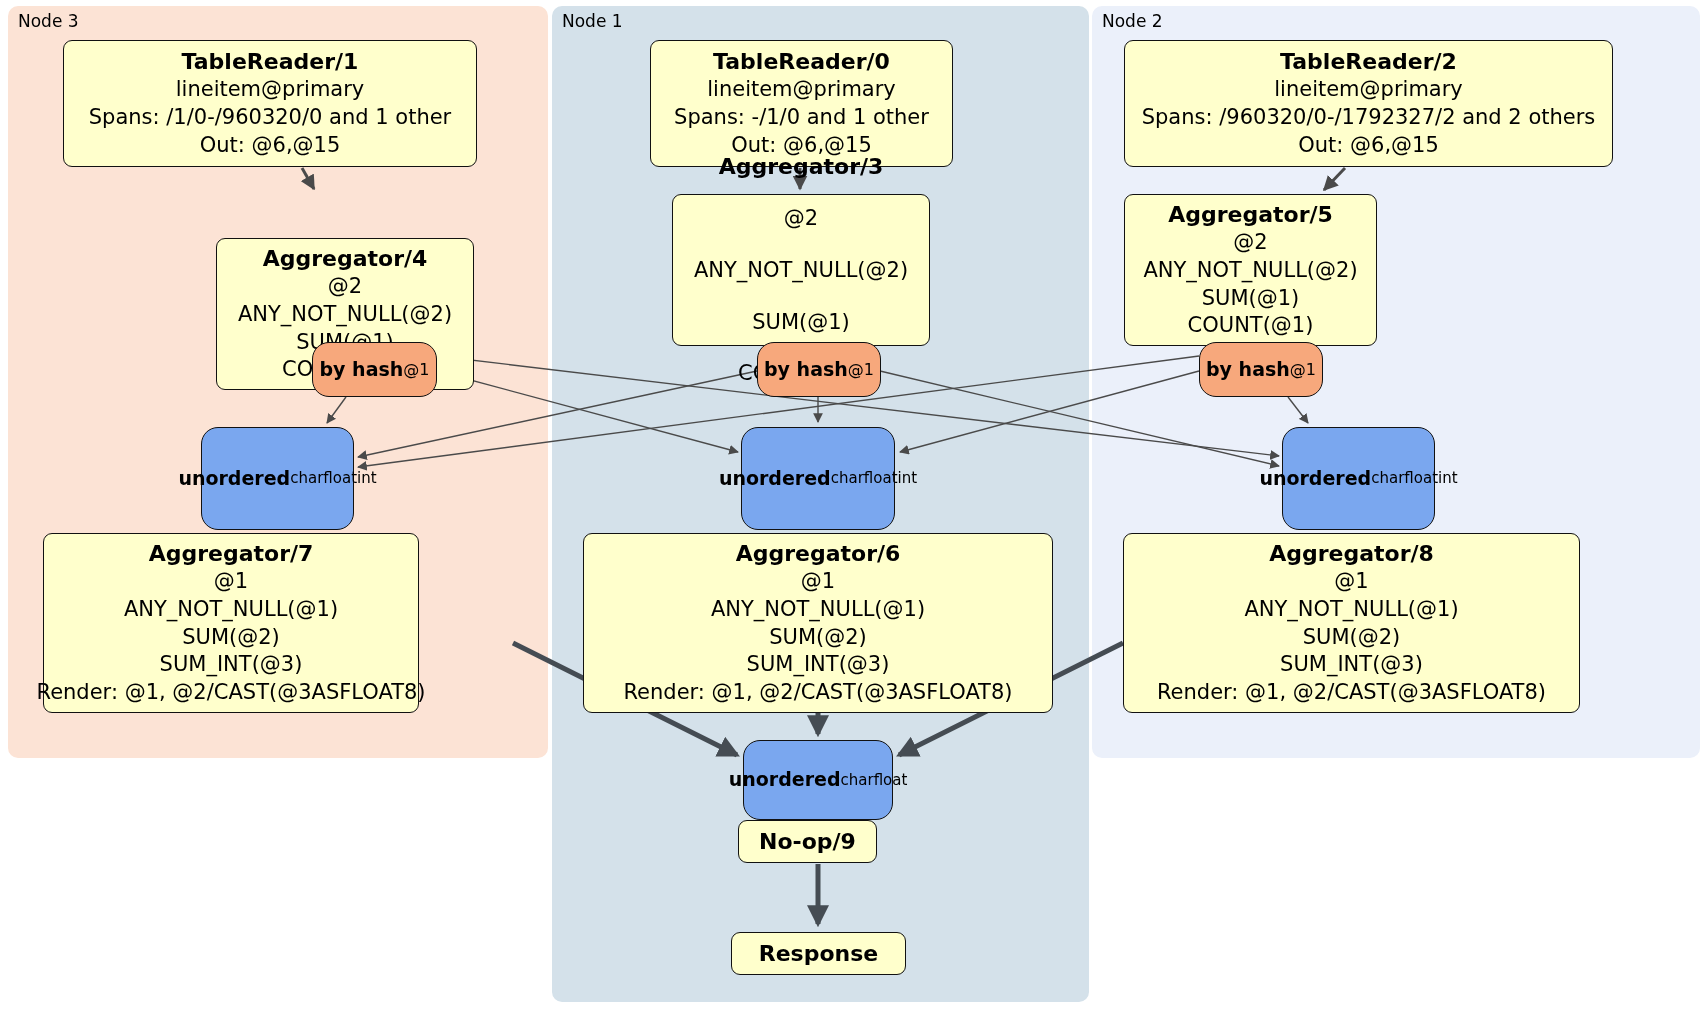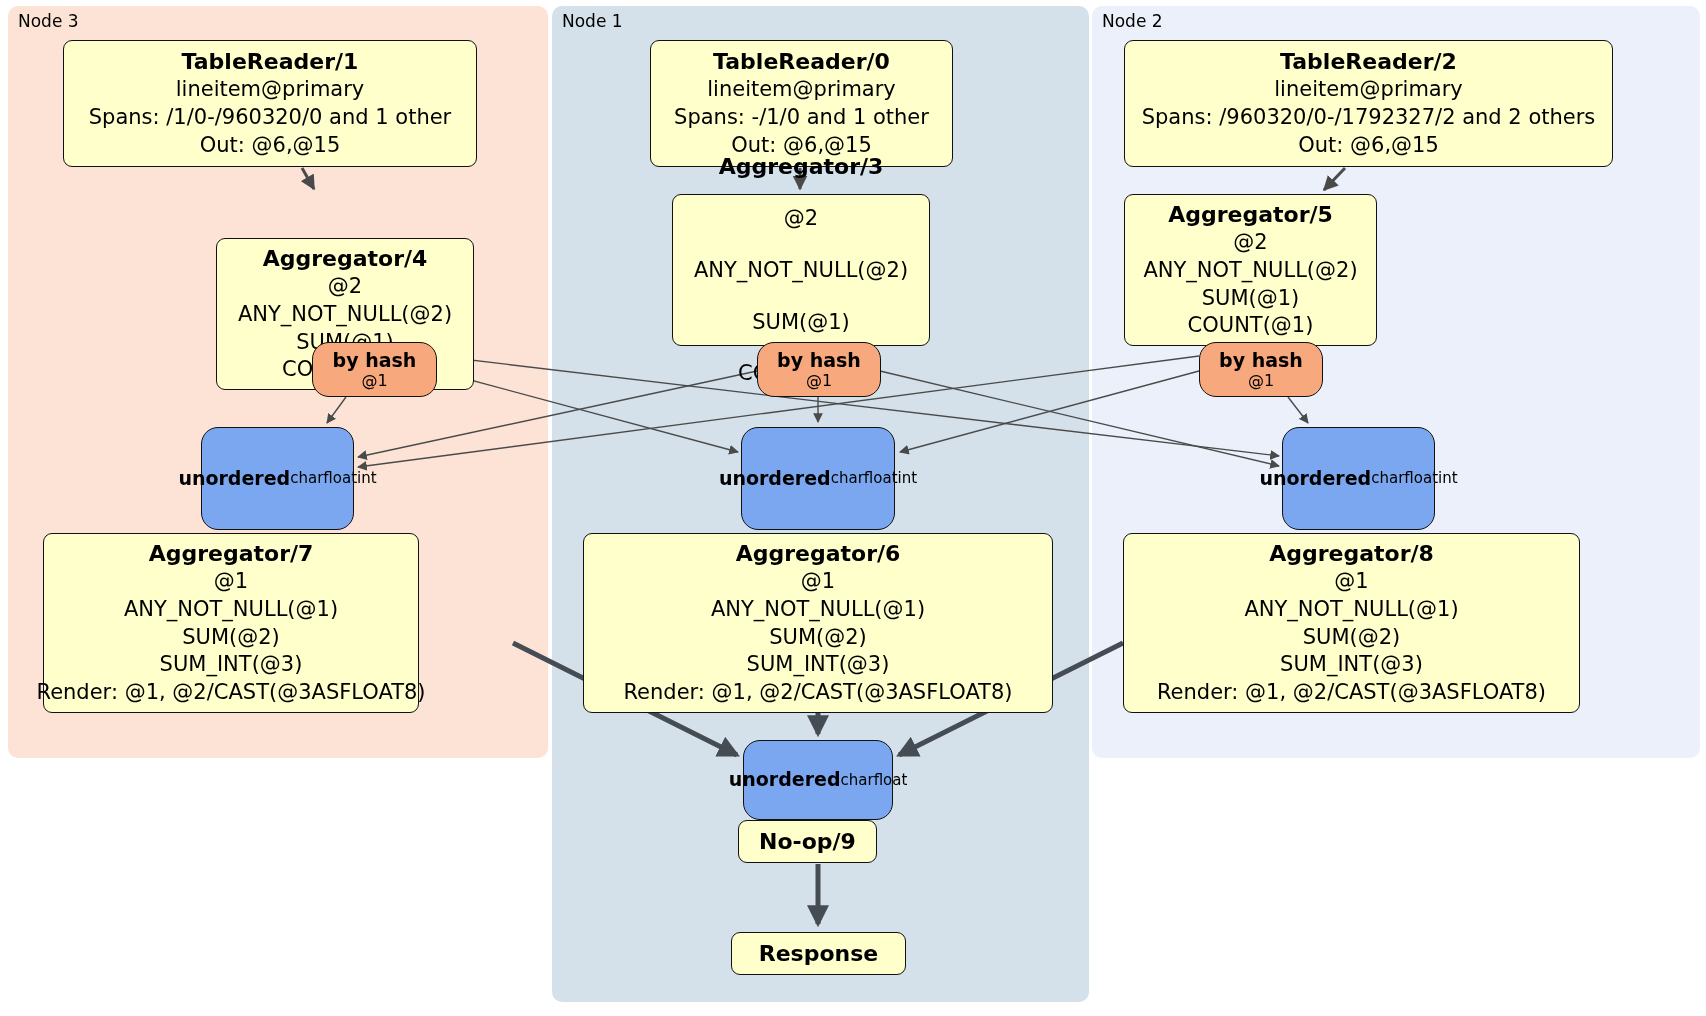--- a/index.html
+++ b/index.html
@@ -14,21 +14,21 @@
   #panel-node2{left:1092px;top:6px;width:608px;height:752px;background:#ebf0fa;}
 
   .box{
     position:absolute;display:flex;flex-direction:column;justify-content:center;align-items:center;
     background:#ffffcc;border:1.6px solid #111;border-radius:9px;text-align:left;
     box-sizing:border-box;padding:2px 6px;line-height:1.32;
   }
   .box .t{font-weight:bold;font-size:22px;white-space:nowrap;}
   .box .l{font-size:21px;white-space:nowrap;}
   .router{
-    position:absolute;display:flex;flex-direction:column;justify-content:center;align-items:center;
+    position:absolute;display:flex;flex-direction:row;justify-content:center;align-items:center;
     background:#f7a87c;border:1.6px solid #111;border-radius:17px;text-align:center;
     box-sizing:border-box;line-height:1.2;
   }
   .router .t{font-weight:bold;font-size:19px;}
   .router .l{font-size:16px;}
   .sync{
     position:absolute;display:flex;flex-direction:row;justify-content:center;align-items:center;
     background:#7aa7ef;border:1.6px solid #111;border-radius:17px;text-align:center;
     box-sizing:border-box;line-height:1.25;
   }

